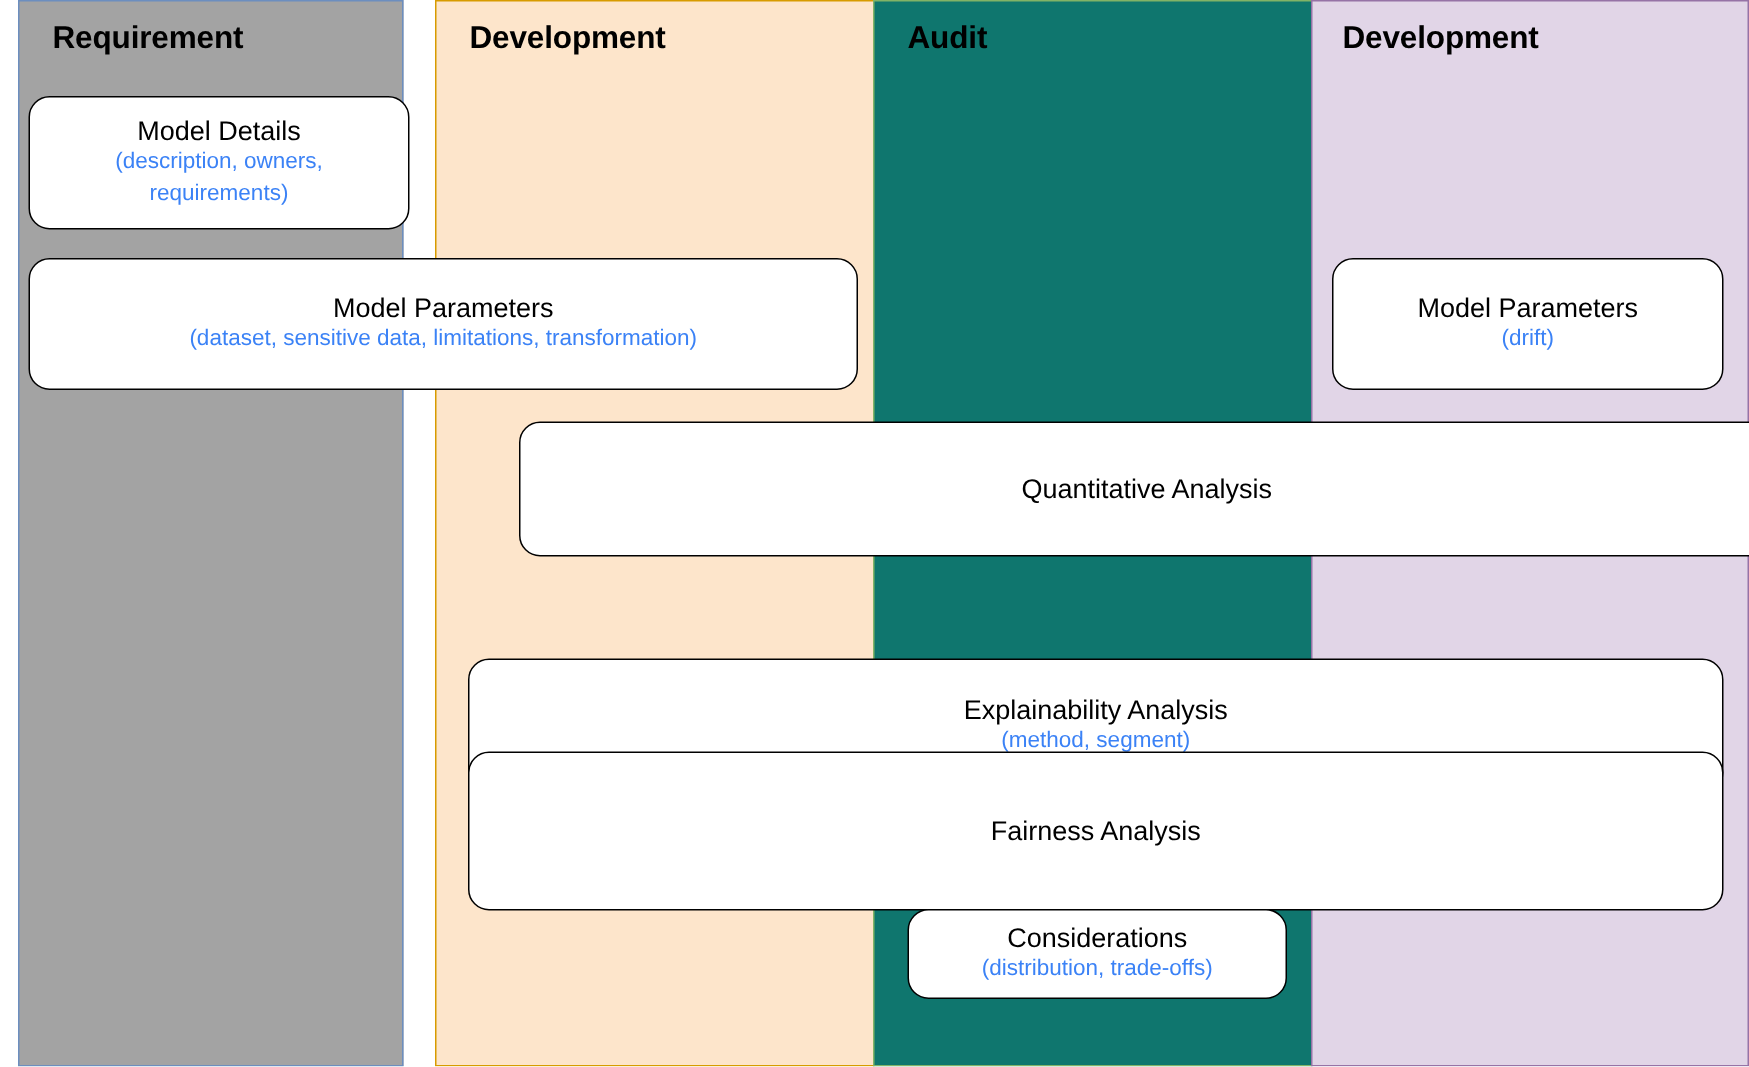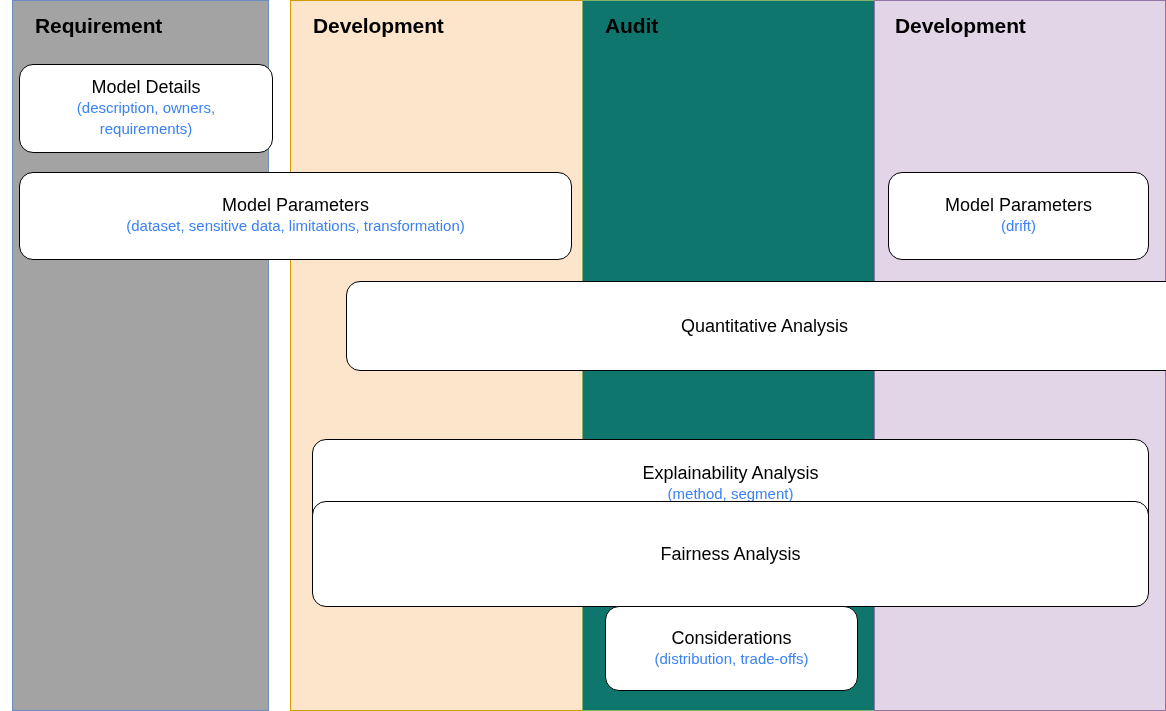--- a/index.html
+++ b/index.html
@@ -100,21 +100,21 @@
   
   .node-model-details      { left: 19px;  top: 64px;  width: 254px; height: 89px; }
   .node-model-details .n-sub { max-width: 195px; }
 
   .node-model-parameters   { left: 19px;  top: 172px; width: 553px; height: 88px; }
   .node-model-parameters-drift { left: 888px; top: 172px; width: 261px; height: 88px; }
 
   .node-quantitative       { left: 312px; top: 281px; width: 837px; height: 90px; margin-left: 34px; }
   .node-explainability     { left: 312px; top: 391px; width: 837px; height: 90px; margin-top: 48px; }
   .node-fairness           { left: 312px; top: 501px; width: 837px; height: 106px; }
-  .node-considerations     { left: 605px; top: 606px; width: 253px; height: 85px; }
+  .node-considerations     { left: 605px; top: 606px; width: 253px; height: 60px; }
 </style>
 </head>
 <body>
 
 <div id="canvas">
 
   <div class="lane lane-requirement">
     <div class="lane-title">Requirement</div>
   </div>
 

